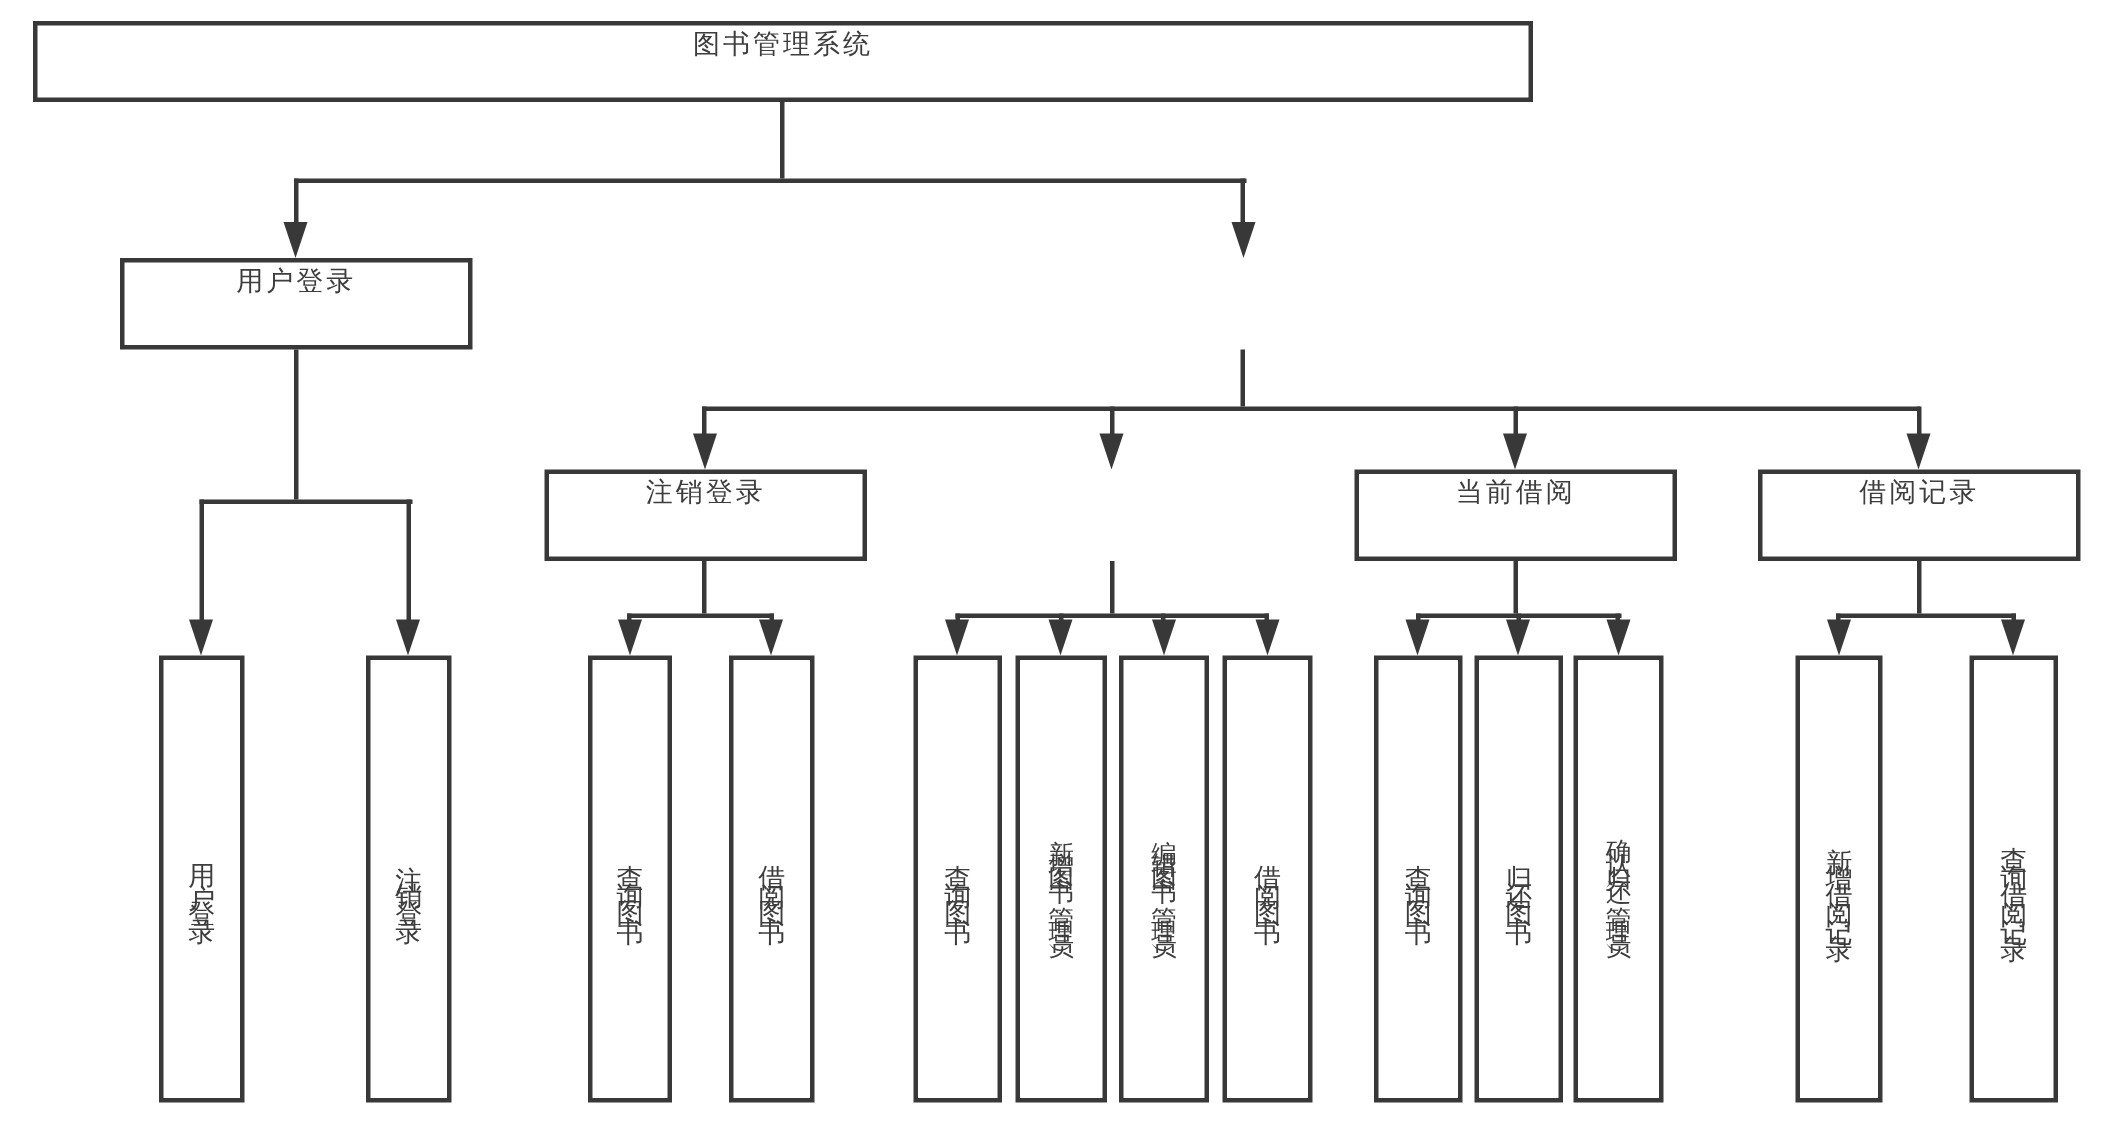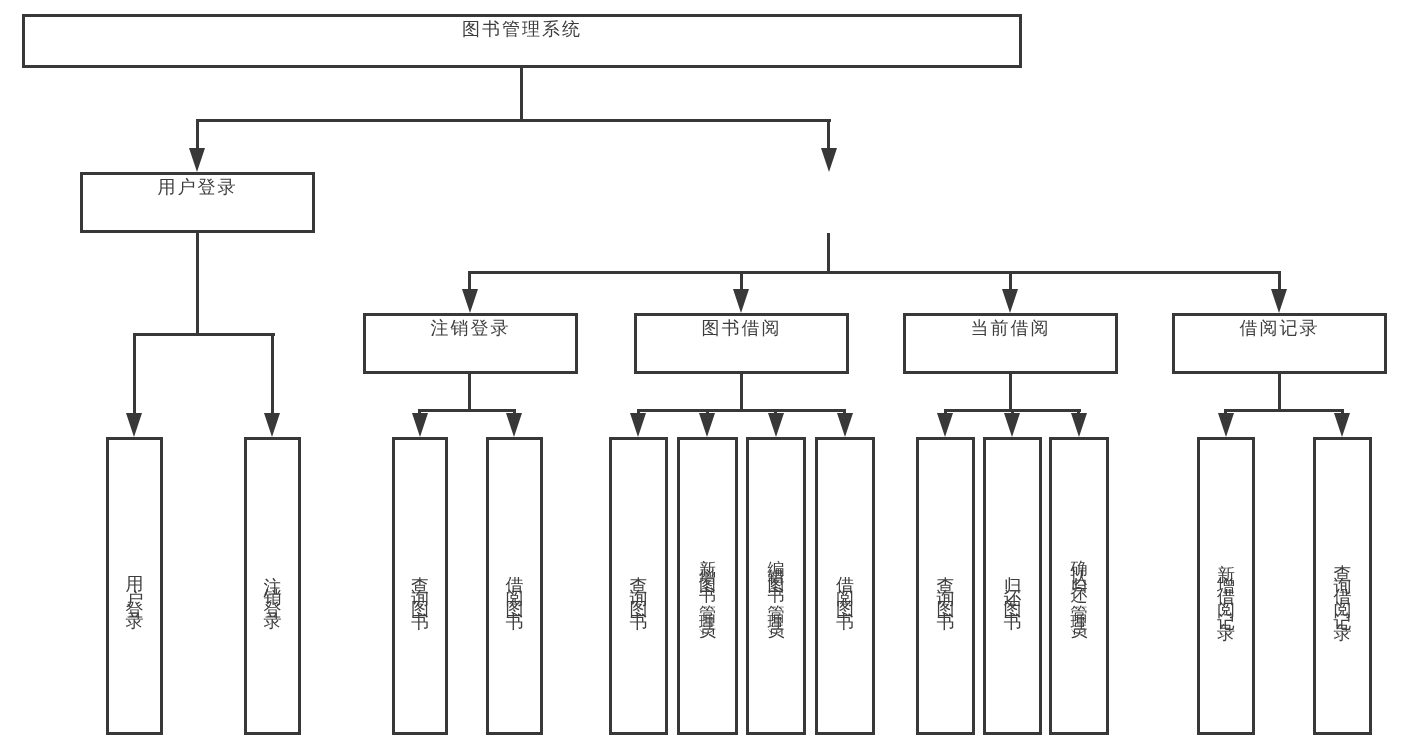--- a/index.html
+++ b/index.html
@@ -70,23 +70,20 @@
   <div class="ah" style="left:462px;top:289px;"></div>
   <div class="vl" style="left:740px;top:271px;height:20px;"></div>
   <div class="ah" style="left:733px;top:289px;"></div>
   <div class="vl" style="left:1009px;top:271px;height:20px;"></div>
   <div class="ah" style="left:1002px;top:289px;"></div>
   <div class="vl" style="left:1278px;top:271px;height:20px;"></div>
   <div class="ah" style="left:1271px;top:289px;"></div>
 
   <div class="nbox" style="left:363px;top:313px;width:215px;height:61px;">
     <span class="lbl">注销登录</span>
-  </div>
-  <div class="nbox" style="left:634px;top:313px;width:215px;height:61px;">
-    <span class="lbl">图书借阅</span>
   </div>
   <div class="nbox" style="left:903px;top:313px;width:215px;height:61px;">
     <span class="lbl">当前借阅</span>
   </div>
   <div class="nbox" style="left:1172px;top:313px;width:215px;height:61px;">
     <span class="lbl">借阅记录</span>
   </div>
 
   <div class="vl" style="left:468px;top:374px;height:35px;"></div>
   <div class="hl" style="left:418px;top:409px;width:98px;"></div>

